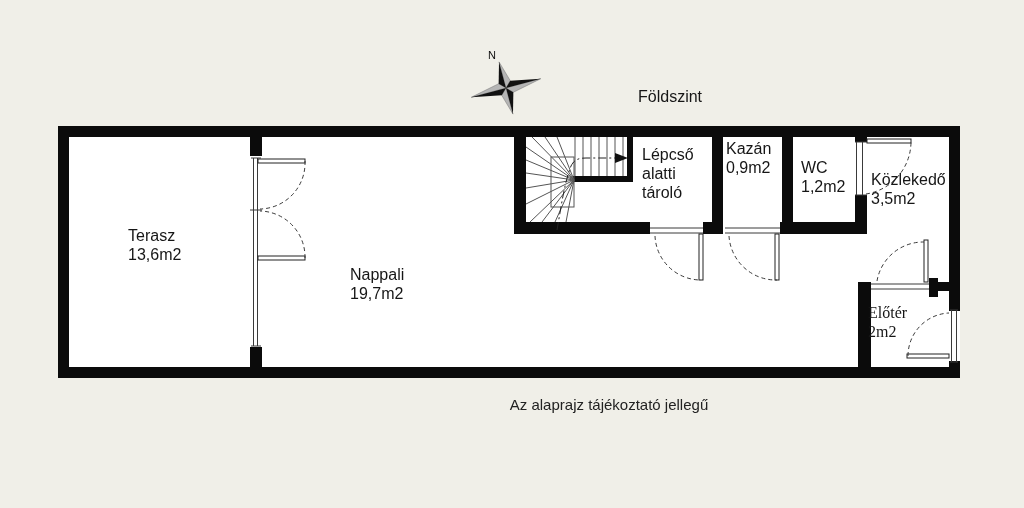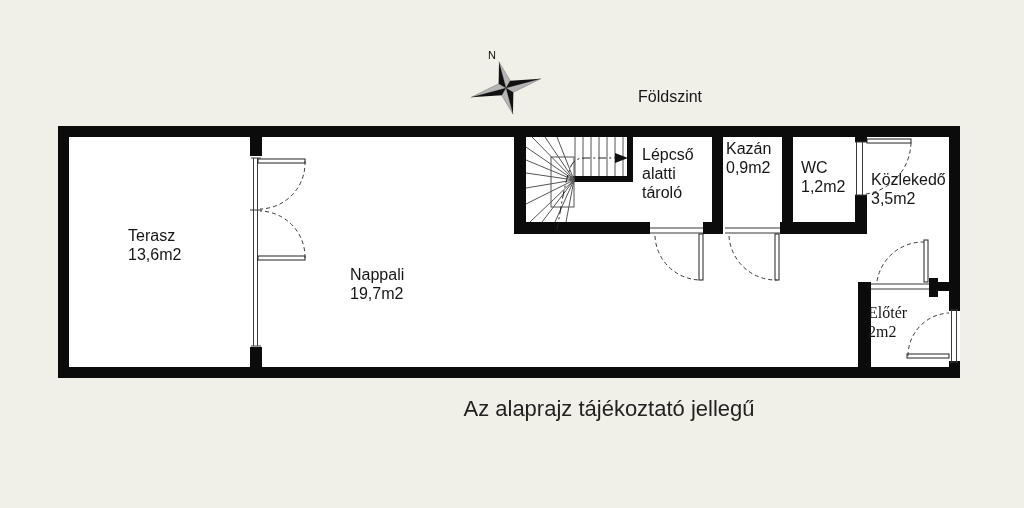--- a/index.html
+++ b/index.html
@@ -21,21 +21,21 @@
   .lbl{
     position:absolute;
     font-size:16px;line-height:19px;
     color:var(--text);
     white-space:nowrap;
   }
   .lbl.wrap{white-space:normal;}
   .title-lbl{position:absolute;left:627px;top:88px;font-size:16px;color:var(--text);margin-left:11px;}
   .footer-lbl{
     position:absolute;left:609px;top:396px;transform:translateX(-50%);
-    font-size:22px;color:#222;white-space:nowrap;
+    font-size:15px;color:#222;white-space:nowrap;
   }
   .compass-n{position:absolute;left:488px;top:49px;font-size:11px;color:#111;}
   .lbl-terasz{left:128px;top:226px;}
   .lbl-nappali{left:350px;top:237px;margin-top:28px;}
   .lbl-etkezo{left:545px;top:282px;}
   .lbl-tarolo{left:642px;top:145px;width:66px;}
   .lbl-kazan{left:726px;top:139px;}
   .lbl-wc{left:801px;top:158px;}
   .lbl-kozlekedo{left:871px;top:170px;}
   .lbl-eloter{left:868px;top:303px;font-family:Liberation Serif, serif;}

